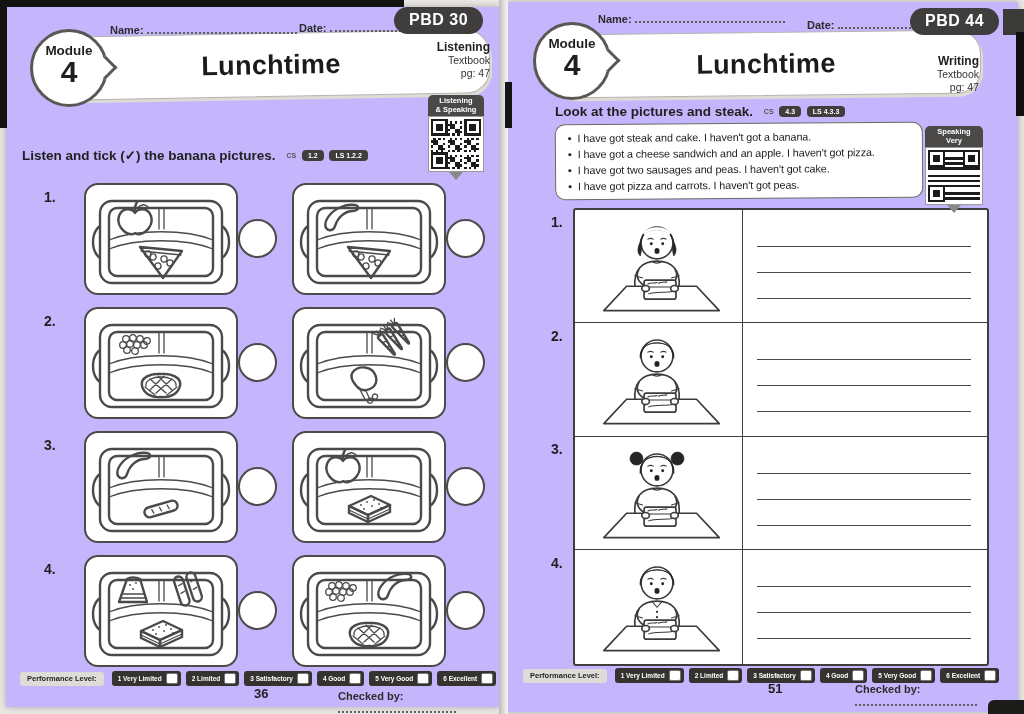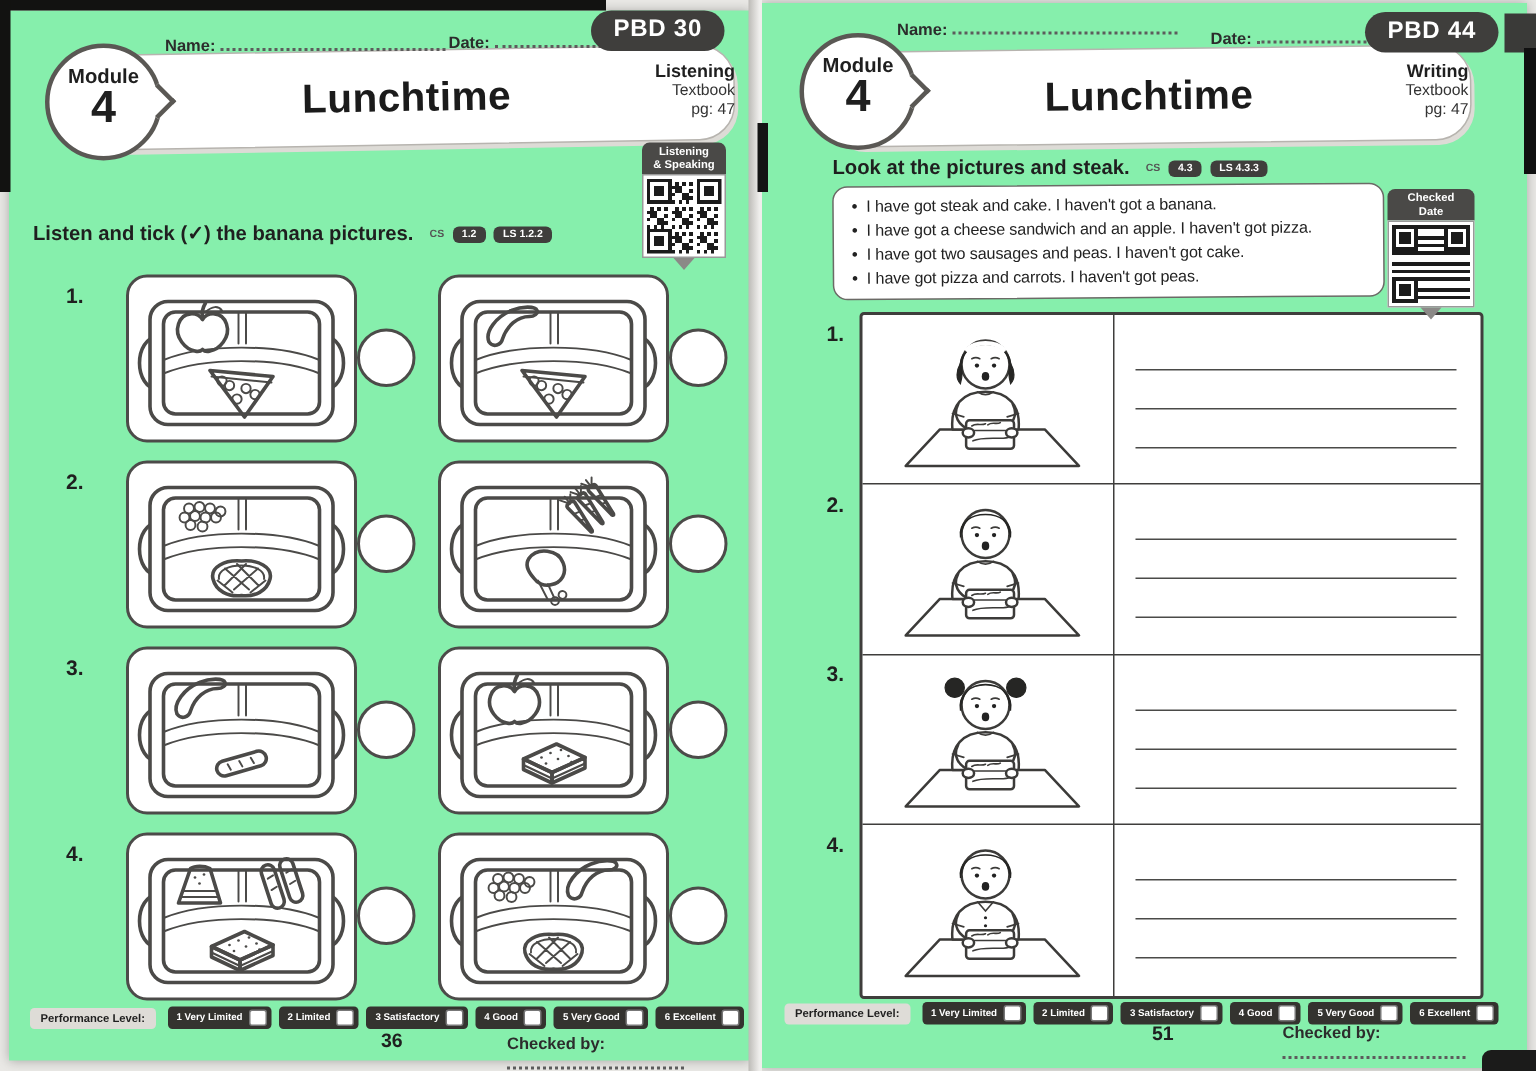--- a/index.html
+++ b/index.html
@@ -1,20 +1,20 @@
 <!DOCTYPE html>
 <html><head>
 <meta charset="utf-8">
 <style>
   html,body{margin:0;padding:0;}
   body{
     width:1024px;height:714px;position:relative;overflow:hidden;
     background:#e9e8e5;font-family:"Liberation Sans",sans-serif;color:#1f1f1f;
   }
-  .page{position:absolute;background:#86efac;box-shadow:0 0 7px rgba(0,0,0,.28);}
+  .page{position:absolute;background:#c4b5fd;box-shadow:0 0 7px rgba(0,0,0,.28);}
   #page-left{left:6px;top:7px;width:494px;height:700px;}
   #page-right{left:507px;top:2px;width:511px;height:710px;}
 
   
   .art{position:absolute;z-index:6;}
   .art-top{left:0;top:0;width:404px;height:7px;background:#121211;}
   .art-leftbar{left:0;top:0;width:7px;height:128px;background:#121211;}
   .art-spine{left:499px;top:0;width:9px;height:714px;background:linear-gradient(90deg,#bdbbb7,#efeeec 80%);z-index:5;}
   .art-spine-ink{left:505px;top:82px;width:7px;height:46px;background:#141414;}
   .art-pbd-ext{left:1003px;top:9px;width:21px;height:26px;background:#3a3a38;}
@@ -566,21 +566,21 @@
   <div class="pbd" style="left:403px;top:6px;">PBD 44</div>
 
   <div class="banner" style="left:44px;top:30px;width:428px;height:62px;transform:rotate(-.7deg);">
     <span class="title">Lunchtime</span>
   </div>
   <div class="bubble" style="left:26px;top:20px;">
     <div class="mod">Module</div>
     <div class="num">4</div>
     <div class="bubble-tail"></div>
   </div>
-  <div class="skillbox" style="left:390px;top:38px;width:82px;">
+  <div class="skillbox" style="left:390px;top:52px;width:82px;">
     <div class="skill">Writing</div>
     <div class="tb">Textbook</div>
     <div class="tb">pg: 47</div>
   </div>
 
   <div class="instr" style="left:48px;top:102px;">
     <span>Look at the pictures and steak.</span>
     <span class="cs-word">CS</span>
     <span class="cs-pill">4.3</span>
     <span class="cs-pill"><span>LS</span> <span>4.3.3</span></span>
@@ -588,22 +588,22 @@
 
   <div class="bulletbox" style="left:48px;top:121px;width:350px;">
     <div class="bullet-line"><span class="bdot">•</span><span>I have got steak and cake. I haven't got a banana.</span></div>
     <div class="bullet-line"><span class="bdot">•</span><span>I have got a cheese sandwich and an apple. I haven't got pizza.</span></div>
     <div class="bullet-line"><span class="bdot">•</span><span>I have got two sausages and peas. I haven't got cake.</span></div>
     <div class="bullet-line"><span class="bdot">•</span><span>I have got pizza and carrots. I haven't got peas.</span></div>
   </div>
 
   <div class="qrtag" style="left:418px;top:124px;width:58px;">
     <div class="qrhead">
-      <div>Checked</div>
-      <div>Date</div>
+      <div>Speaking</div>
+      <div>Very</div>
     </div>
     <div class="qrbody"><svg viewBox="0 0 42 42" width="100%" fill="#1b1b1b" shape-rendering="crispEdges">
           <rect x="14" y="0" width="2" height="2"></rect>
           <rect x="16" y="0" width="2" height="2"></rect>
           <rect x="18" y="0" width="2" height="2"></rect>
           <rect x="20" y="0" width="2" height="2"></rect>
           <rect x="22" y="0" width="2" height="2"></rect>
           <rect x="24" y="0" width="2" height="2"></rect>
           <rect x="26" y="0" width="2" height="2"></rect>
           <rect x="14" y="6" width="2" height="2"></rect>

